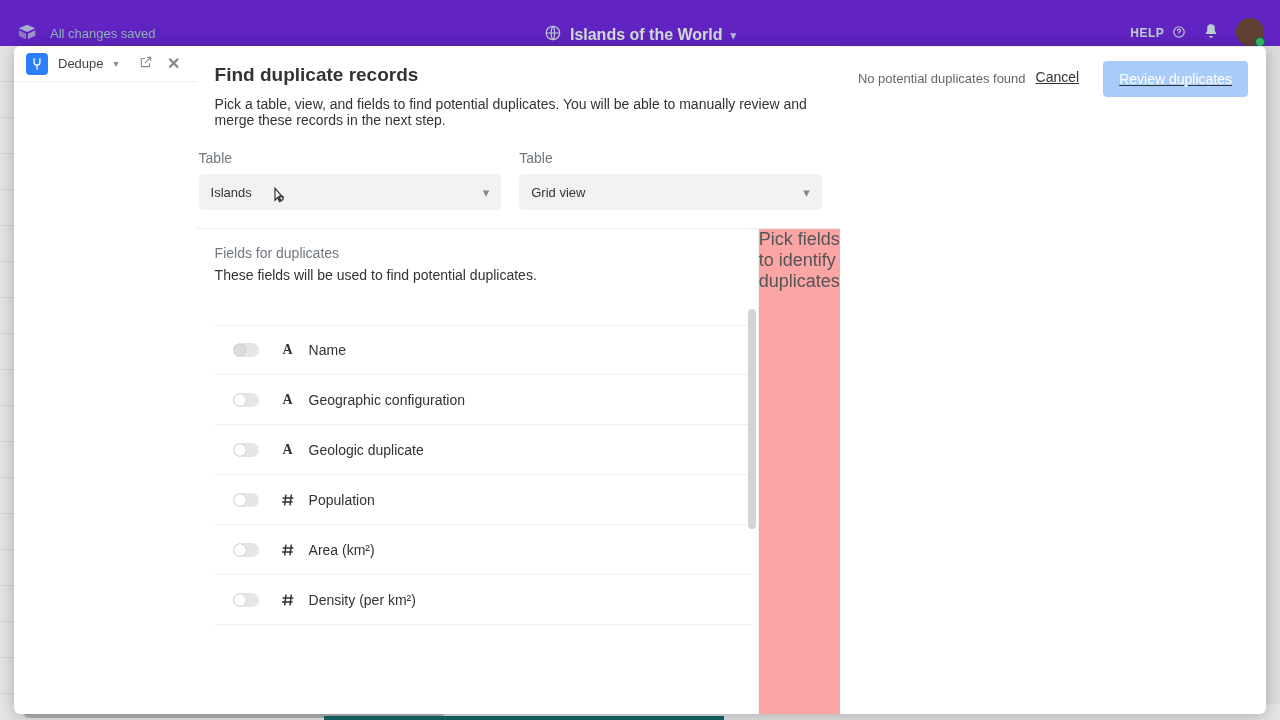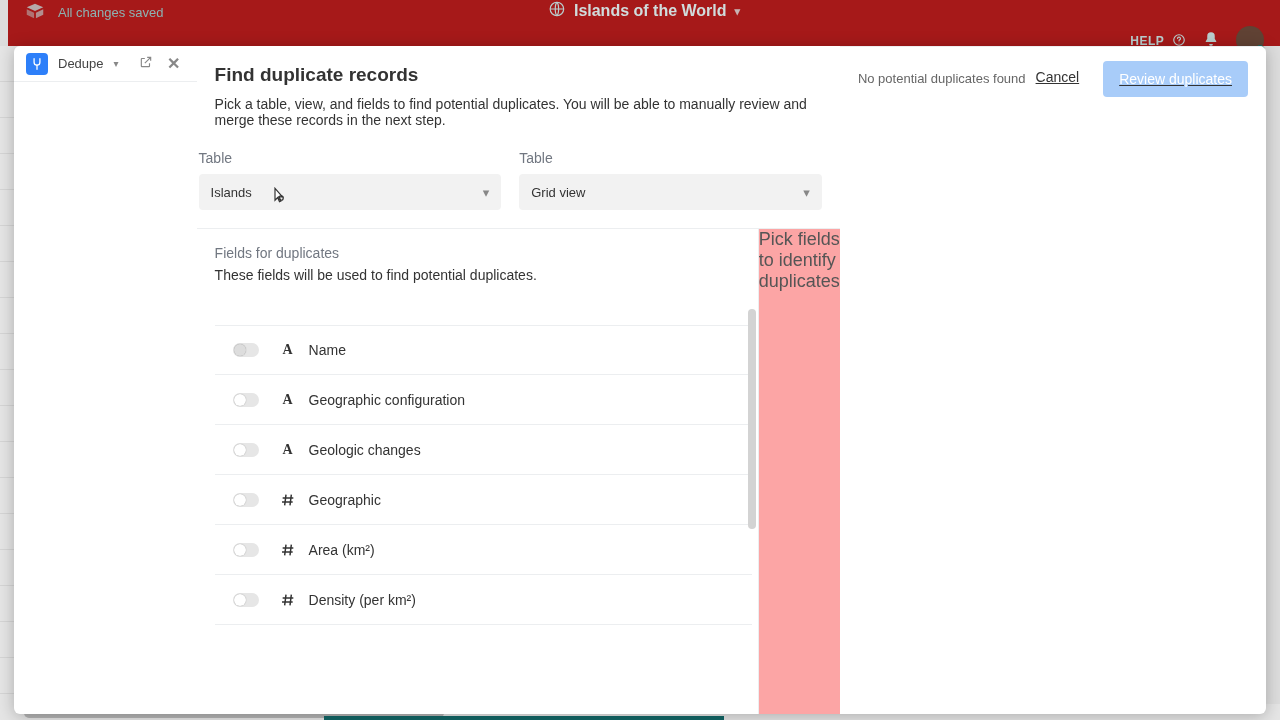--- a/index.html
+++ b/index.html
@@ -1,18 +1,18 @@
 <!DOCTYPE html>
 <html><head>
 <meta charset="utf-8">
 <style>
 * { box-sizing: border-box; margin: 0; padding: 0; }
 html, body { width: 1280px; height: 720px; overflow: hidden; font-family: -apple-system, BlinkMacSystemFont, "Segoe UI", Helvetica, Arial, sans-serif; font-size: 13px; color: #333; background: #fff; }
 .background { position: absolute; inset: 0; background: #f7f7f7; }
-.topbar { position: absolute; top:0; left:8px; right:0; height:46px; background:#b91c1c; display:flex; align-items:flex-start; padding:0 16px; color:#cfe6e6; }
+.topbar { position: absolute; top:0; left:0; right:0; height:46px; background:#6d28d9; display:flex; align-items:flex-end; padding:0 16px; color:#cfe6e6; }
 .topbar .left { display:flex; align-items:center; gap:12px; }
 .topbar .center { position:absolute; left:50%; transform:translateX(-50%); display:flex; align-items:center; gap:8px; color:#e8f5f5; font-weight:600; font-size:16px; }
 .topbar .right { margin-left:auto; display:flex; align-items:center; gap:16px;margin-top:26px; }
 .topbar .help { font-size:12px; letter-spacing:0.5px; font-weight:600; }
 .avatar { width:28px; height:28px; border-radius:50%; background:#6b4a3a; position:relative; }
 .avatar::after { content:""; position:absolute; right:-1px; bottom:-1px; width:8px; height:8px; background:#3bd16f; border-radius:50%; border:1.5px solid #157272; }
 .bg-grid-left { position:absolute; top:46px; left:0; width:20px; bottom:0; background:#fff; border-right:1px solid #e5e5e5; }
 .bg-grid-row { height:36px; border-bottom:1px solid #eee; }
 .bg-grid-bottom { position:absolute; left:0; right:0; bottom:0; height:16px; background:#fff; }
 .bg-scroll-thumb { position:absolute; left:24px; bottom:2px; width:420px; height:10px; background:#c9c9c9; border-radius:5px; }
@@ -193,30 +193,30 @@
               <div class="field-name">Name</div>
             </div>
             <div class="field-row">
               <div class="toggle"></div>
               <div class="type-icon text"></div>
               <div class="field-name">Geographic configuration</div>
             </div>
             <div class="field-row">
               <div class="toggle"></div>
               <div class="type-icon text"></div>
-              <div class="field-name">Geologic changes</div>
+              <div class="field-name">Geologic duplicate</div>
             </div>
             <div class="field-row">
               <div class="toggle"></div>
               <div class="type-icon num">
                 <svg width="16" height="16" viewBox="0 0 24 24" fill="none" stroke="#333" stroke-width="2.2">
                   <path d="M9 4 7 20M17 4l-2 16M4 9h16M3 15h16"></path>
                 </svg>
               </div>
-              <div class="field-name">Geographic</div>
+              <div class="field-name">Population</div>
             </div>
             <div class="field-row">
               <div class="toggle"></div>
               <div class="type-icon num">
                 <svg width="16" height="16" viewBox="0 0 24 24" fill="none" stroke="#333" stroke-width="2.2">
                   <path d="M9 4 7 20M17 4l-2 16M4 9h16M3 15h16"></path>
                 </svg>
               </div>
               <div class="field-name">Area (km²)</div>
             </div>

